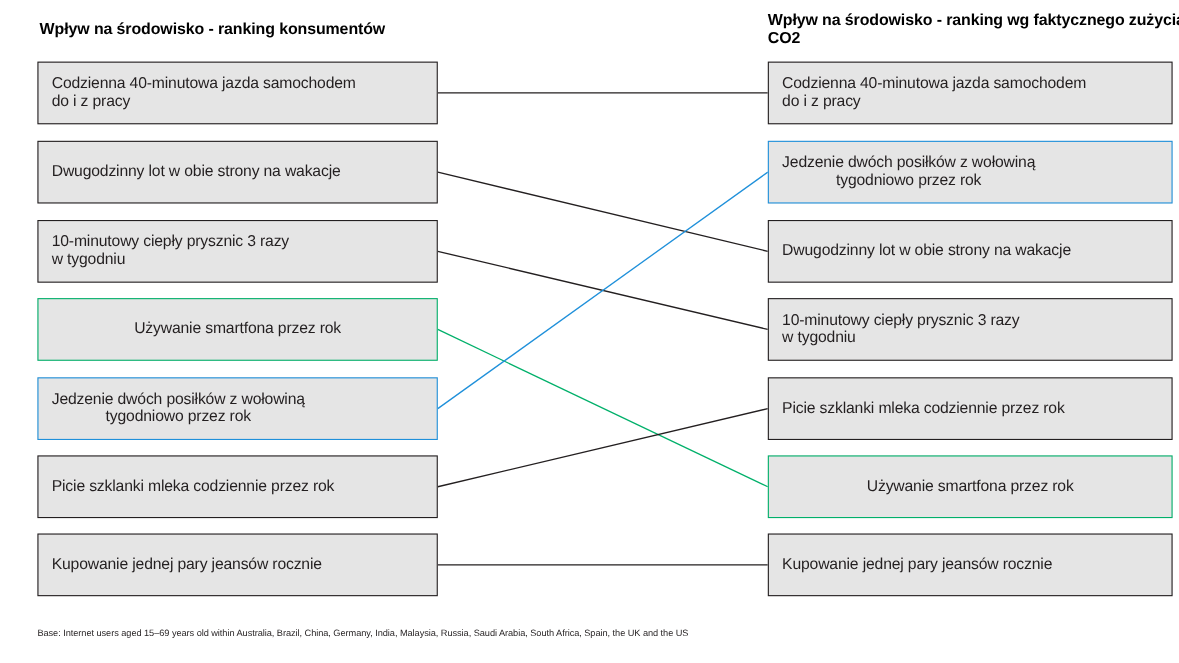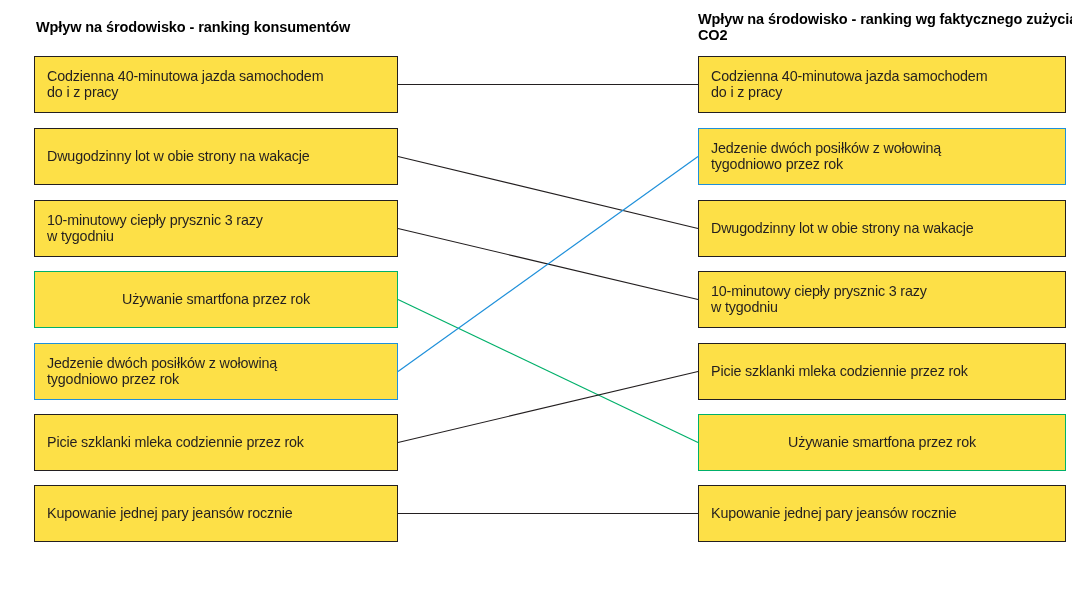--- a/index.html
+++ b/index.html
@@ -27,27 +27,27 @@
     line-height: 16px;
     color: #000000;
     letter-spacing: -0.1px;
   }
   #title-left  { left: 24px;  top: 19px;  width: 420px; }
   #title-right { left: 686px; top: 11px;  width: 390px; }
 
   .rank-box {
     position: absolute;
     box-sizing: border-box;
-    background: #fde047;
+    background: #e5e5e5;
     border: 1.4px solid #231f20;
     display: flex;
     align-items: center;
   }
   .rank-box.accent-green { border-color: #00b06a; justify-content: center; }
-  .rank-box.accent-blue  { border-color: #1f90da; }
+  .rank-box.accent-blue  { border-color: #1f90da; text-align: center; }
 
   .rank-label {
     font-size: 14.3px;
     line-height: 15.5px;
     color: #231f20;
     padding: 0 12px;
     letter-spacing: -0.15px;
     white-space: pre-line;
   }
 
@@ -137,14 +137,15 @@
       </div>
       <div class="rank-box accent-green" style="left: 686px; top: 414px; width: 368px; height: 57px;">
         <div class="rank-label">Używanie smartfona przez rok</div>
       </div>
       <div class="rank-box" style="left: 686px; top: 485px; width: 368px; height: 57px;">
         <div class="rank-label">Kupowanie jednej pary jeansów rocznie</div>
       </div>
     </div>
 
 
+  <div class="footer" id="footer-base">Base: Internet users aged 15–69 years old within Australia, Brazil, China, Germany, India, Malaysia, Russia, Saudi Arabia, South Africa, Spain, the UK and the US</div>
 
 </div>
 
 </body></html>

